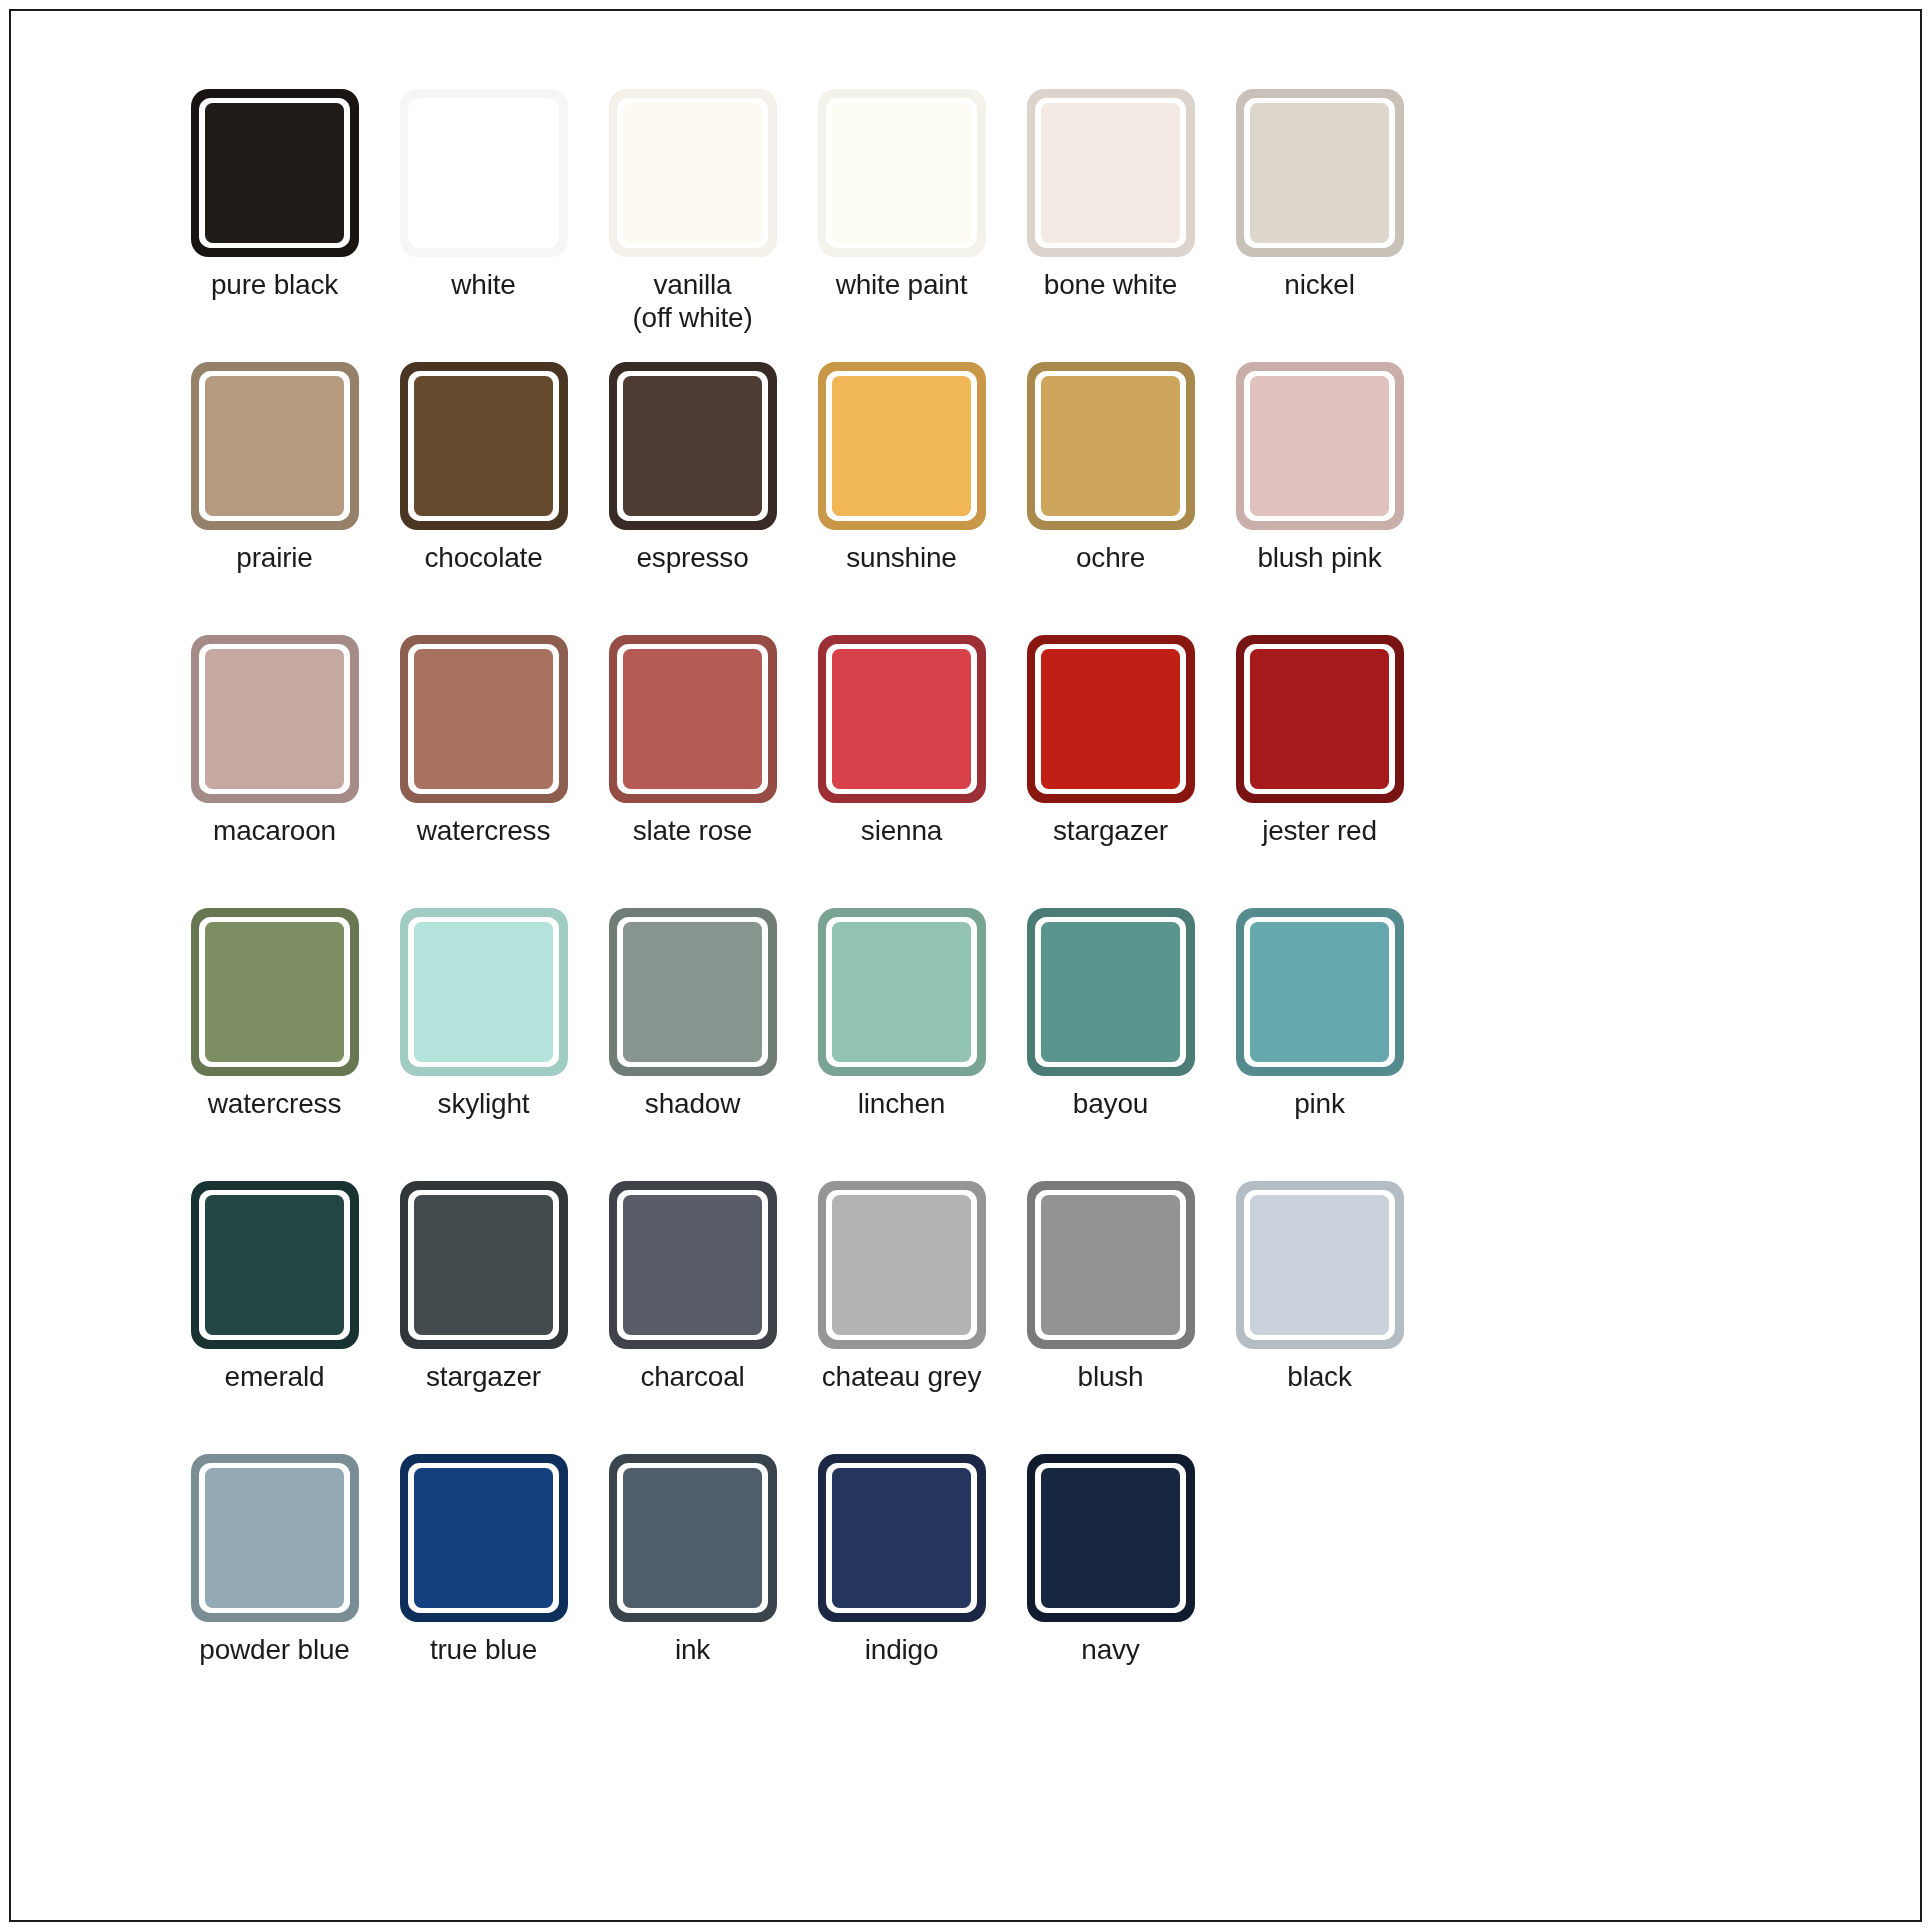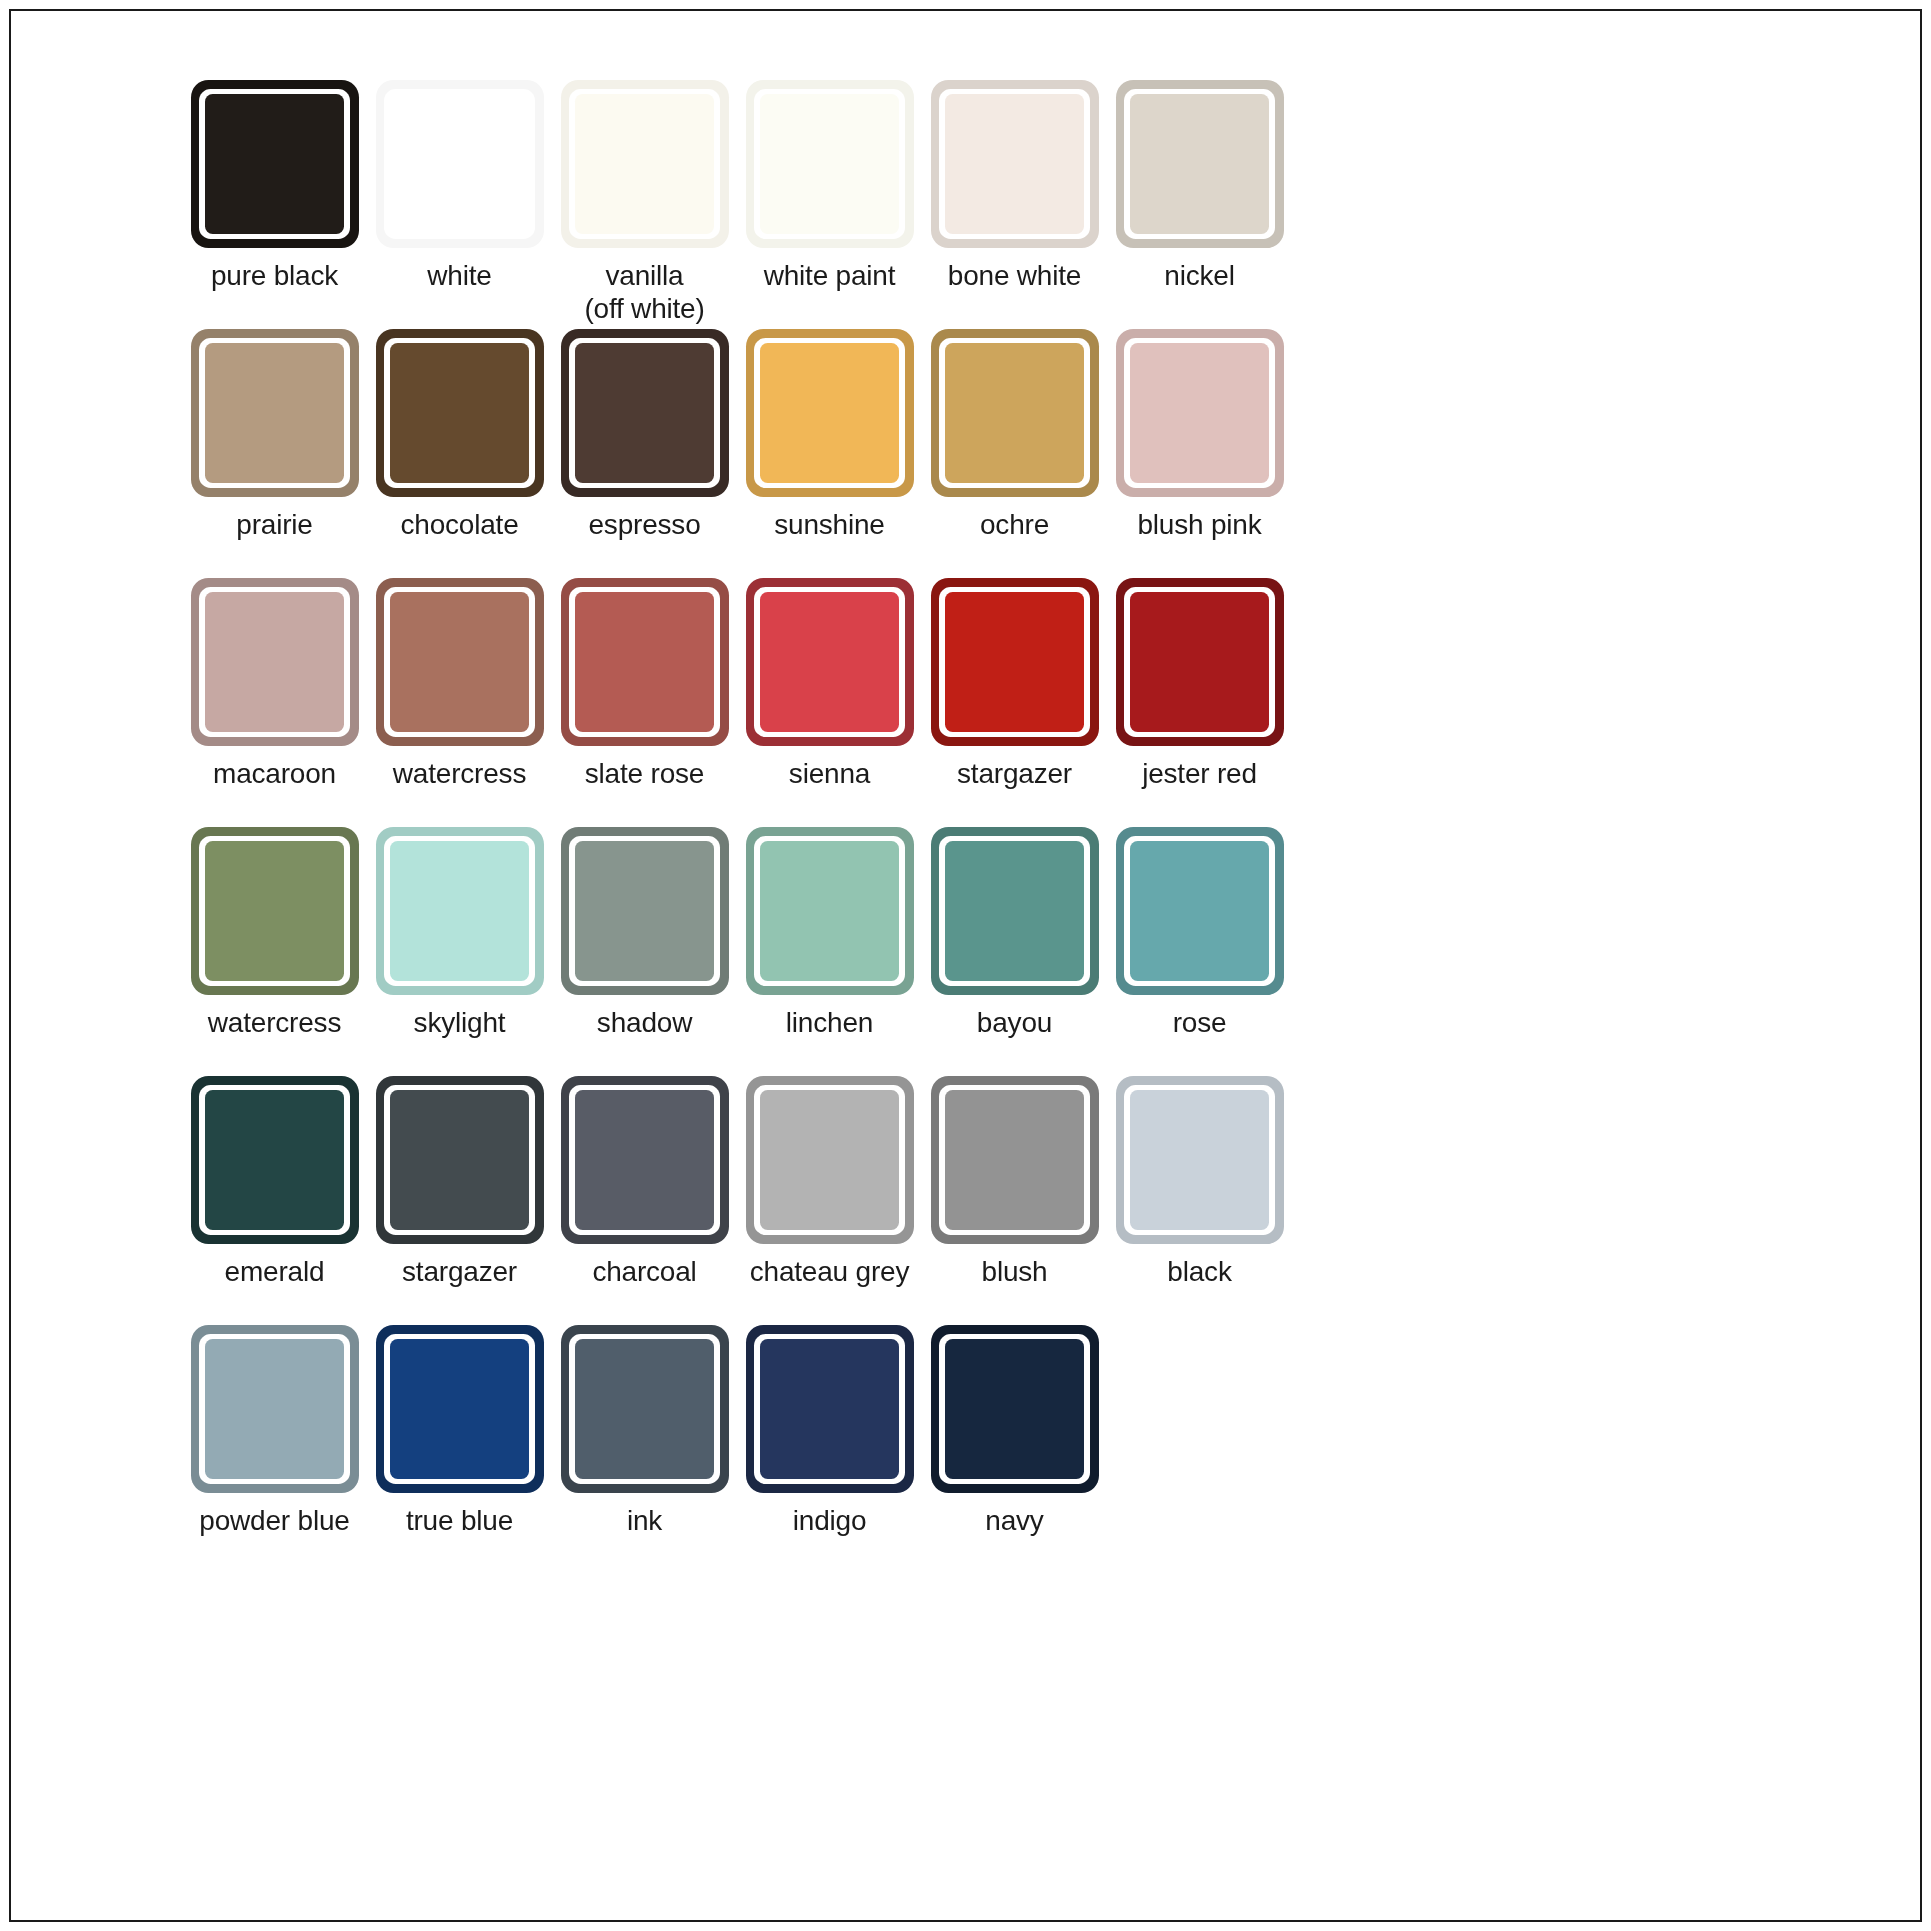--- a/index.html
+++ b/index.html
@@ -24,26 +24,27 @@
     top: 8.7px;
     right: 8.7px;
     bottom: 8.7px;
     border: 2.9px solid #1a1a1a;
     box-sizing: border-box;
     pointer-events: none;
   }
   .palette-grid {
     position: absolute;
     left: 182px;
-    top: 80px;
+    top: 89px;
     width: 1154px;
     display: grid;
     grid-template-columns: repeat(6, 185px);
     column-gap: 0px;
     row-gap: 0px;
+    gap: 24px;
   }
   .swatch-cell {
     width: 185px;
     height: 249px;
     display: flex;
     flex-direction: column;
     align-items: center;
     box-sizing: border-box;
   }
   .swatch-outer {
@@ -275,21 +276,21 @@
           </div>
         </div>
         <div class="swatch-label"><span>bayou</span></div>
       </div>
       <div class="swatch-cell">
         <div class="swatch-outer" style="background: rgb(85, 139, 143);">
           <div class="swatch-white-ring">
             <div class="swatch-fill" style="background: rgb(102, 168, 172);"></div>
           </div>
         </div>
-        <div class="swatch-label"><span>rose</span></div>
+        <div class="swatch-label"><span>pink</span></div>
       </div>
       <div class="swatch-cell">
         <div class="swatch-outer" style="background: rgb(25, 50, 50);">
           <div class="swatch-white-ring">
             <div class="swatch-fill" style="background: rgb(35, 70, 69);"></div>
           </div>
         </div>
         <div class="swatch-label"><span>emerald</span></div>
       </div>
       <div class="swatch-cell">

